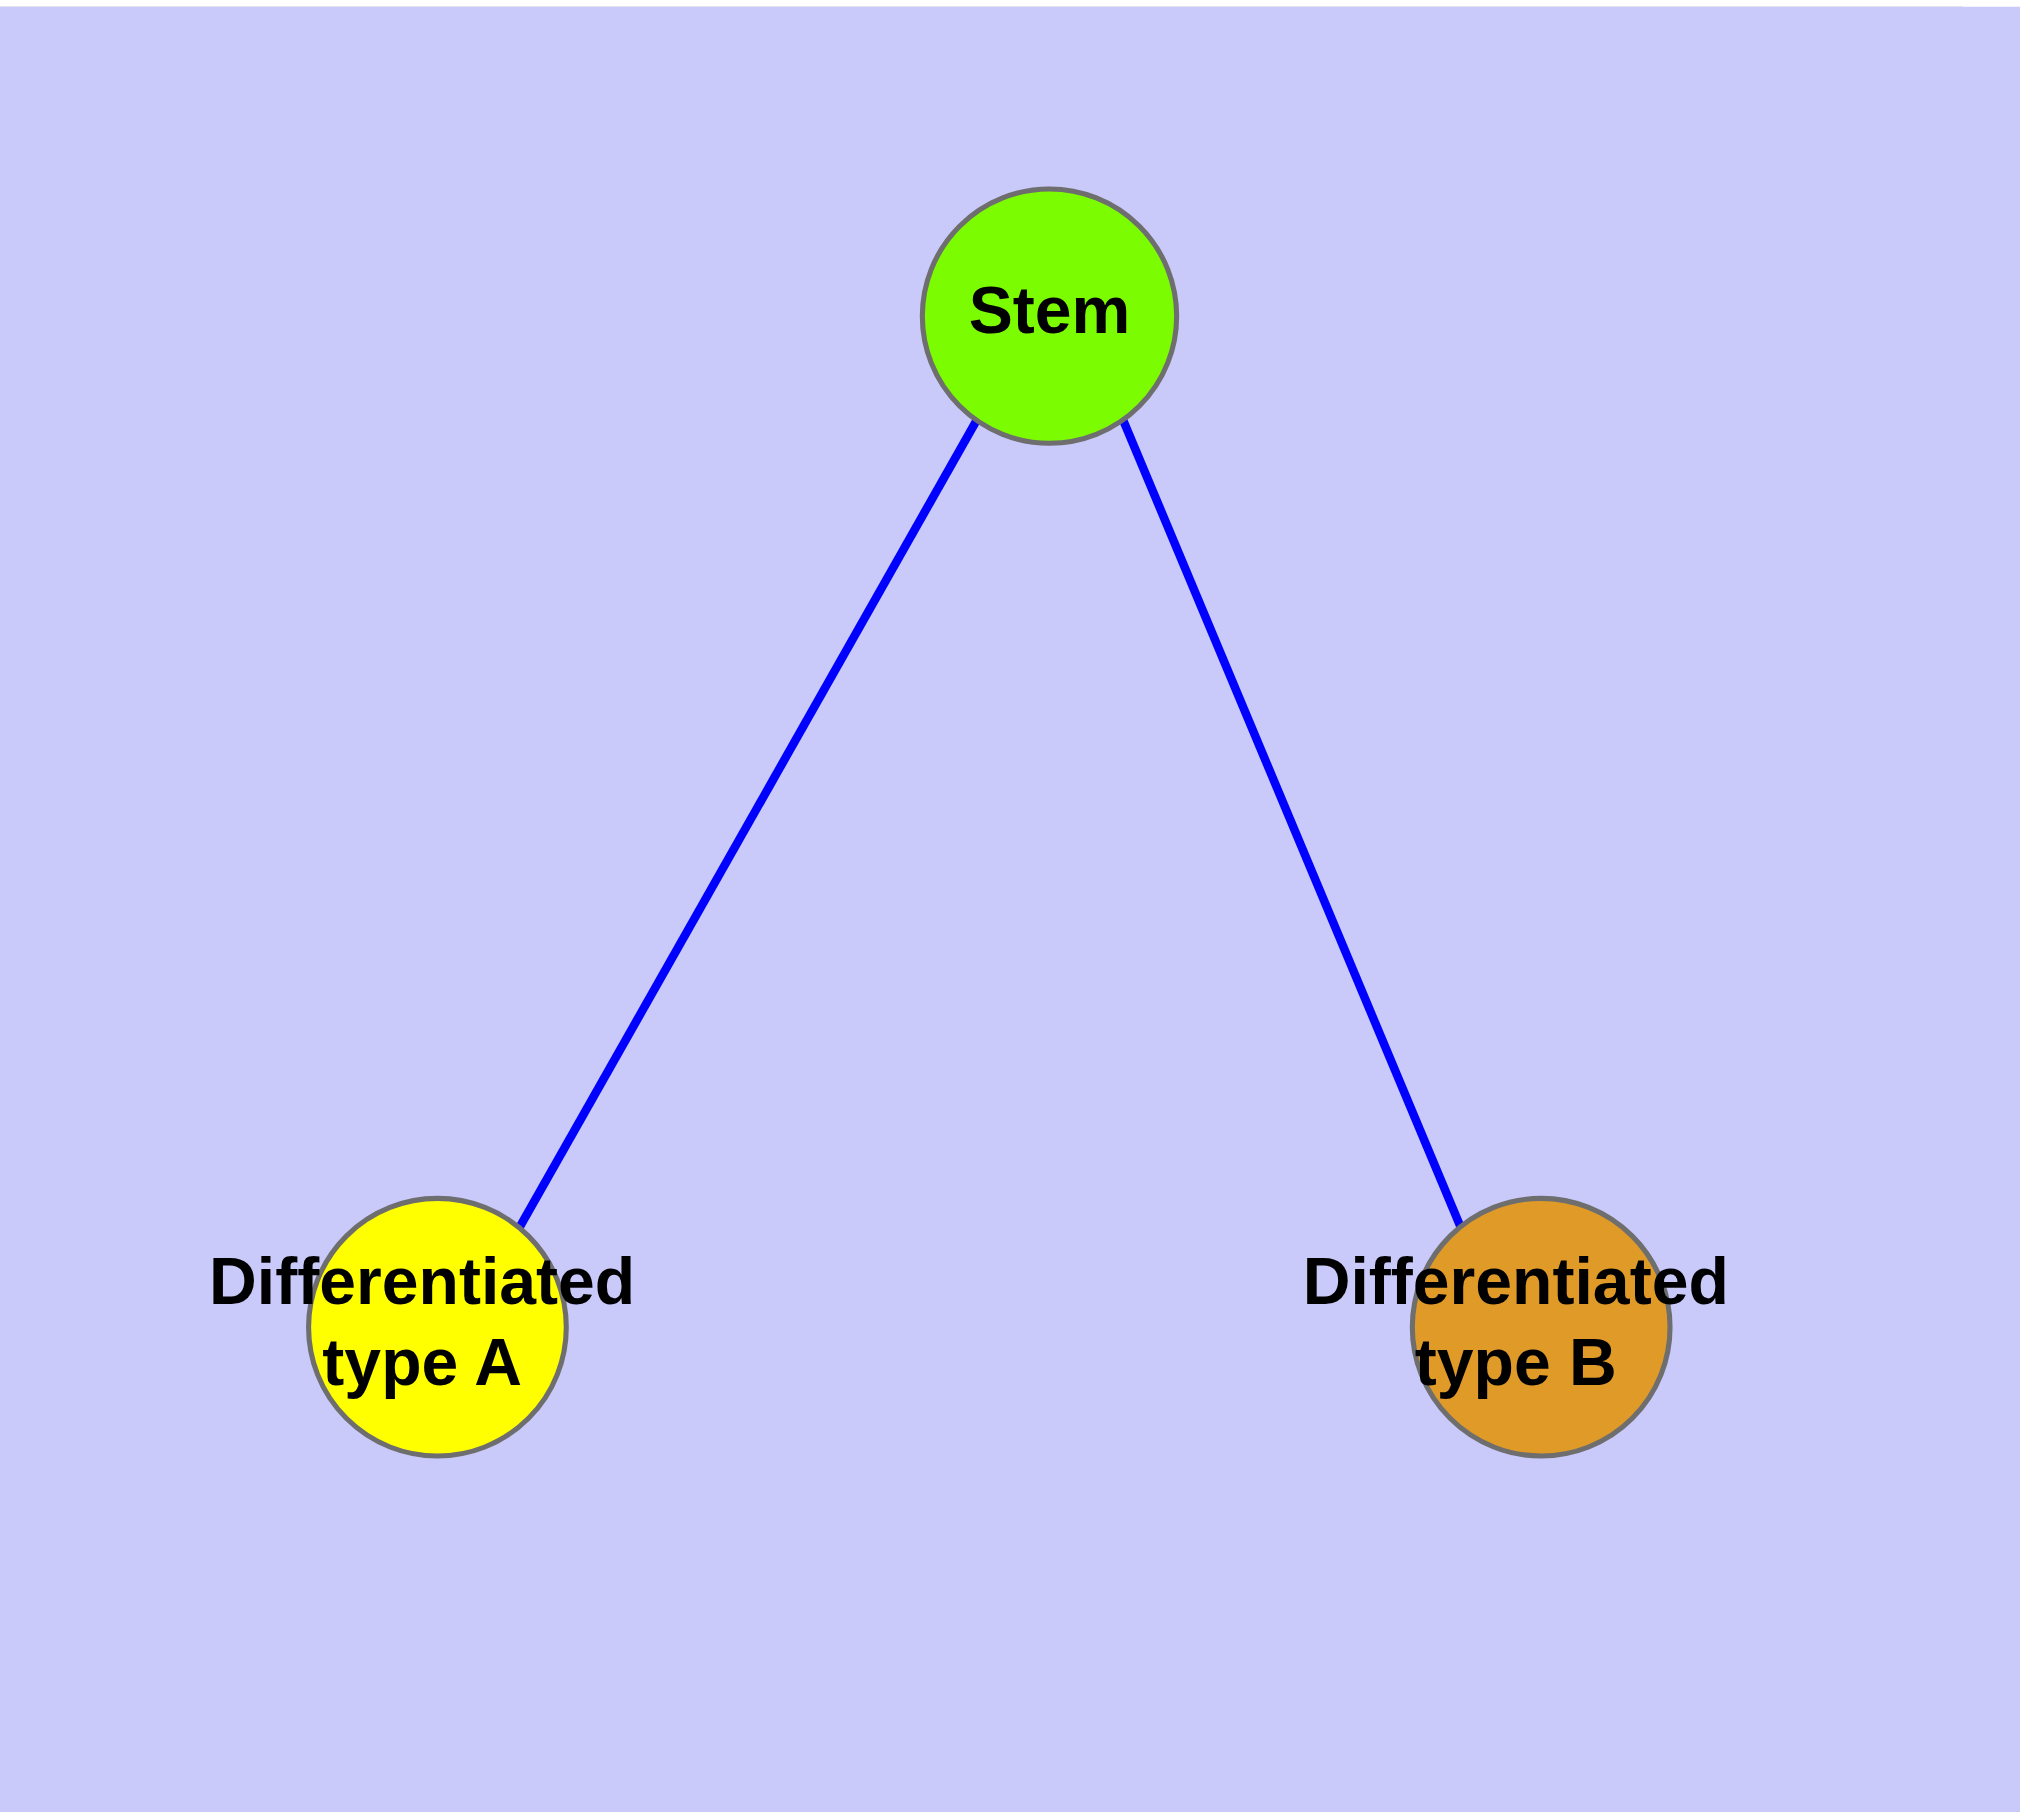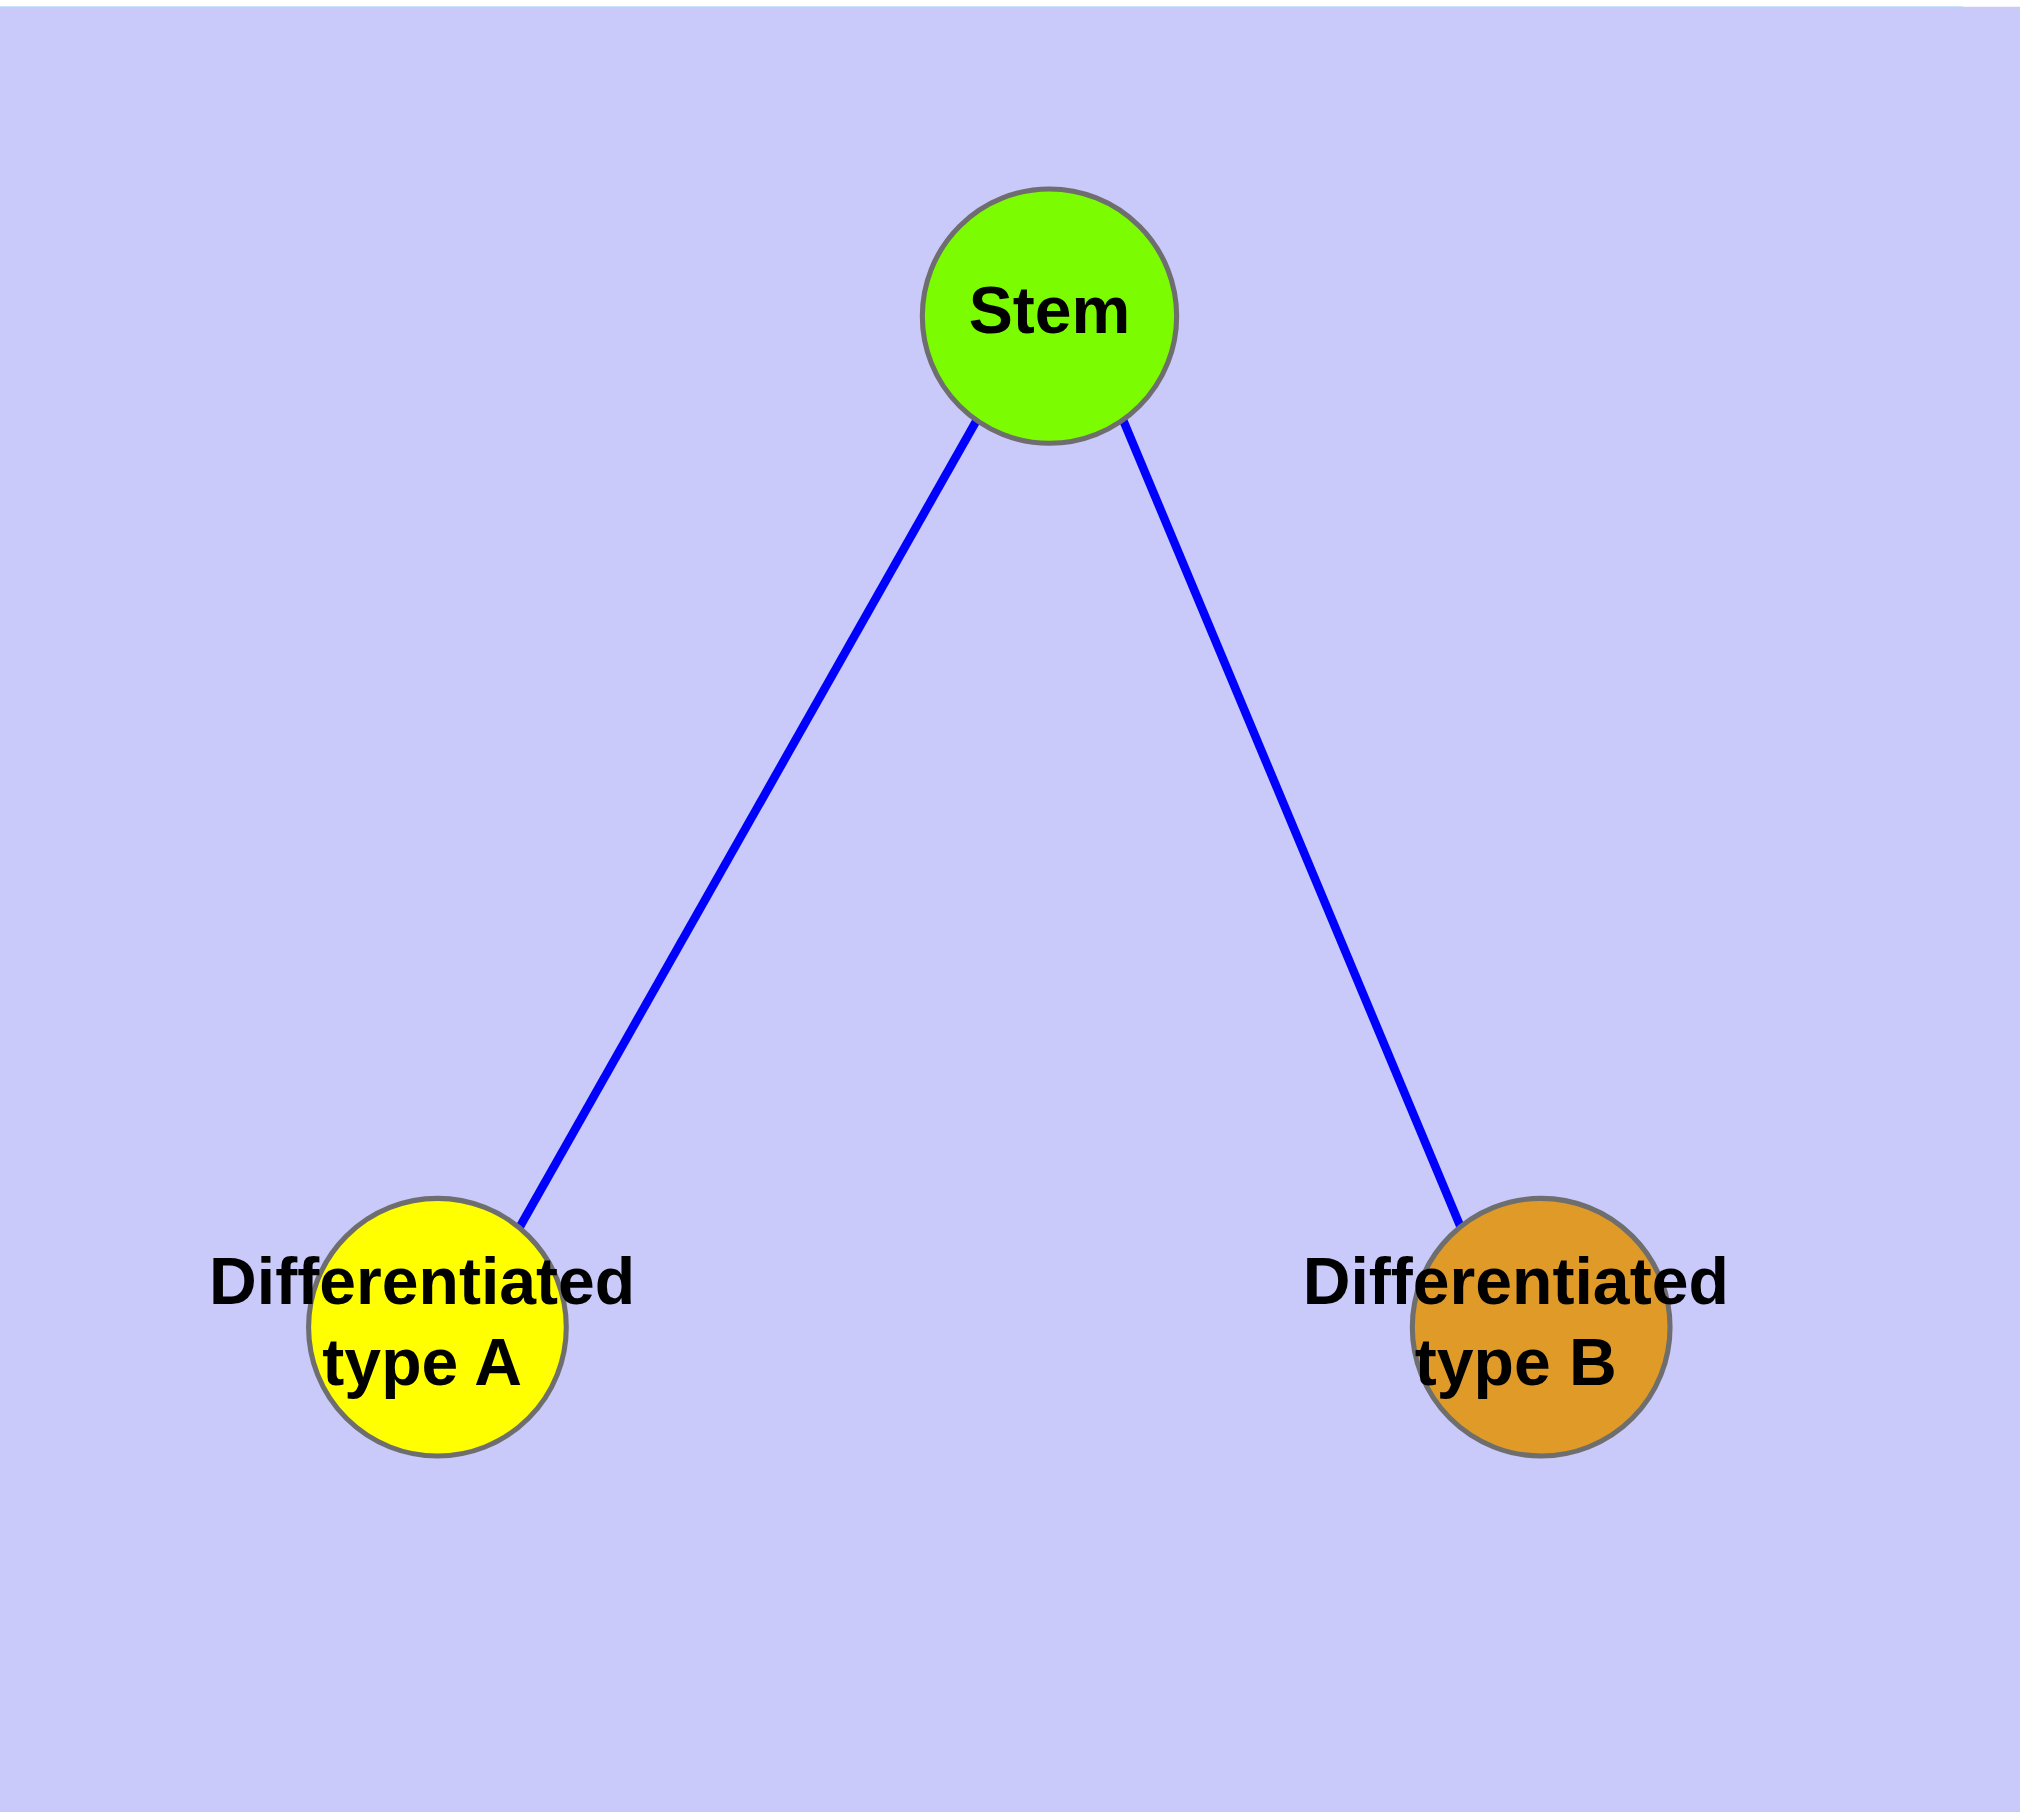--- a/index.html
+++ b/index.html
@@ -10,21 +10,21 @@
   body {
     width: 2021px;
     height: 1812px;
     overflow: hidden;
     font-family: "Liberation Sans", sans-serif;
   }
   #canvas {
     position: relative;
     width: 1963px;
     height: 1812px;
-    background: #0ea5e9;
+    background: #a3a3a3;
   }
   #graph-svg {
     position: absolute;
     left: 0;
     top: 0;
     width: 2021px;
     height: 1812px;
     display: block;
   }
   .node-label {

